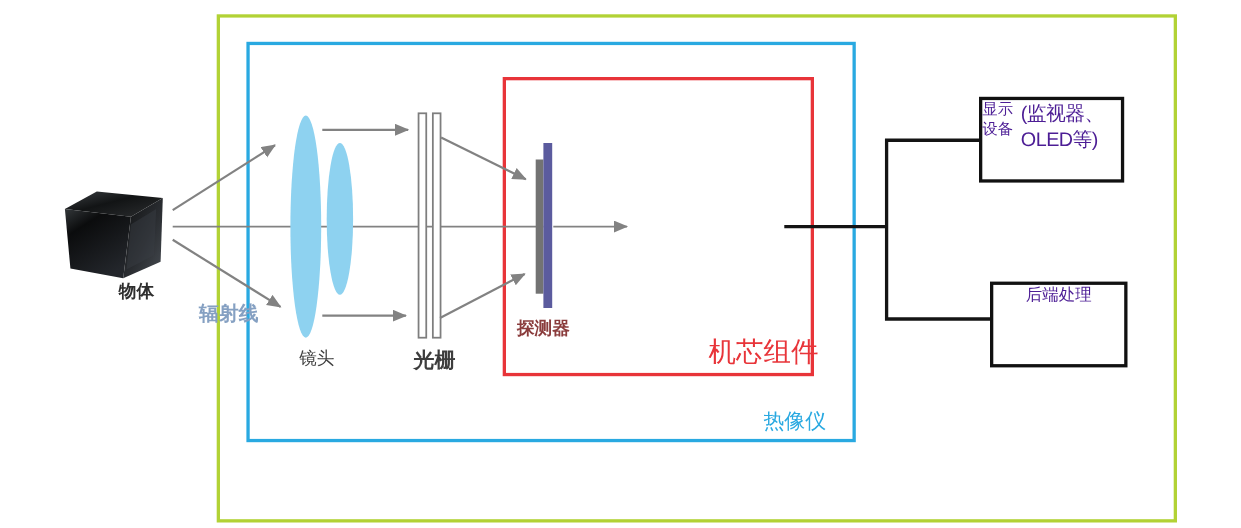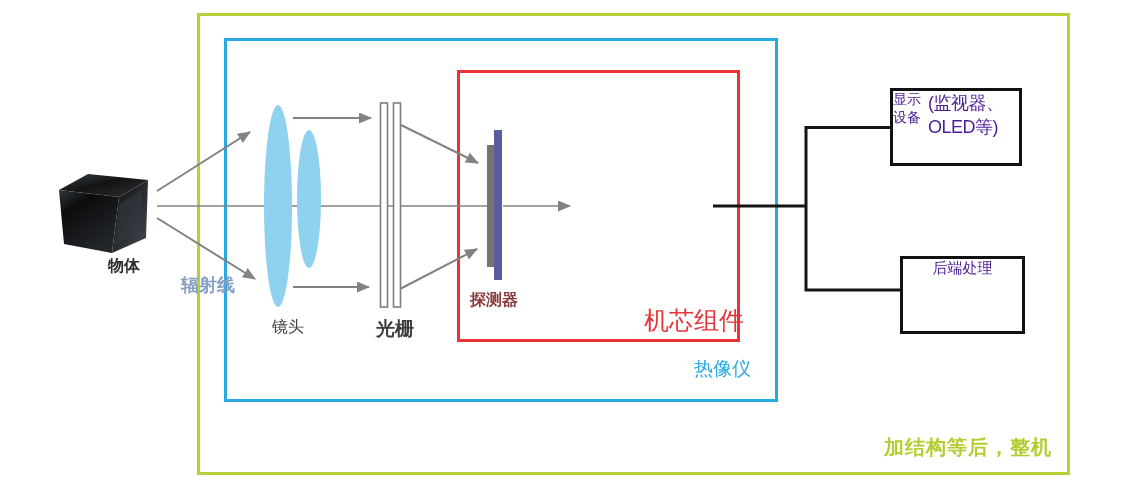--- a/index.html
+++ b/index.html
@@ -26,21 +26,21 @@
   .node-display .l2 { font-size: 18px; letter-spacing: -0.5px; }
   .node-backend    { left: 900px; top: 256px; width: 125px; height: 78px; font-size: 15px; }
 
   .lbl { position: absolute; white-space: nowrap; line-height: 1.15; z-index: 5; }
   .lbl-object    { left: 96px;  top: 257px; font-size: 16px; font-weight: bold; color: #2e2e2e; margin-left: 12px; }
   .lbl-radiation { left: 181px; top: 275px; font-size: 18px; font-weight: bold; color: var(--c-radiation_text, #85a0c2); }
   .lbl-lens      { left: 272px; top: 318px; font-size: 16px; font-weight: normal; color: #3d3d3d; }
   .lbl-grating   { left: 376px; top: 318px; font-size: 19px; font-weight: bold; color: #3d3d3d; }
   .lbl-detector  { left: 458px; top: 291px; font-size: 16px; font-weight: bold; color: var(--c-detector_text, #8a3c3c); margin-left: 12px; }
   .lbl-core      { left: 644px; top: 306px; font-size: 25px; color: var(--c-frame_red, #e83439); }
-  .lbl-thermal   { left: 694px; top: 358px; font-size: 19px; color: var(--c-frame_blue, #29a9e1); }
+  .lbl-thermal   { left: 694px; top: 373px; font-size: 19px; color: var(--c-frame_blue, #29a9e1); }
   .lbl-whole     { left: 884px; top: 436px; font-size: 20px; font-weight: bold; letter-spacing: 1px; color: var(--c-whole_text, #b5cc2f); }
 
   .gray-line  { stroke: var(--c-arrow_gray, #828282); stroke-width: 2; fill: none; }
   .gray-thin  { stroke: var(--c-arrow_gray, #828282); stroke-width: 1.6; fill: none; }
   .black-line { stroke: #141414; stroke-width: 3; fill: none; }
   .grating-slab { fill: #ffffff; stroke: #7e7e7e; stroke-width: 1.6; }
   .detector-back { fill: var(--c-detector_gray, #737373); }
   .detector-bar  { fill: var(--c-detector_purple, #5b5b9e); }
   .lens-glass { fill: var(--c-lens_blue, #8ed2f0); }
 </style>
@@ -116,15 +116,14 @@
     <span>后端处理</span>
   </div>
 
   <div class="lbl lbl-object">物体</div>
   <div class="lbl lbl-radiation">辐射线</div>
   <div class="lbl lbl-lens">镜头</div>
   <div class="lbl lbl-grating">光栅</div>
   <div class="lbl lbl-detector">探测器</div>
   <div class="lbl lbl-core">机芯组件</div>
   <div class="lbl lbl-thermal">热像仪</div>
-  <div class="lbl lbl-whole">加结构等后，整机</div>
 
 </div>
 
 </body></html>

